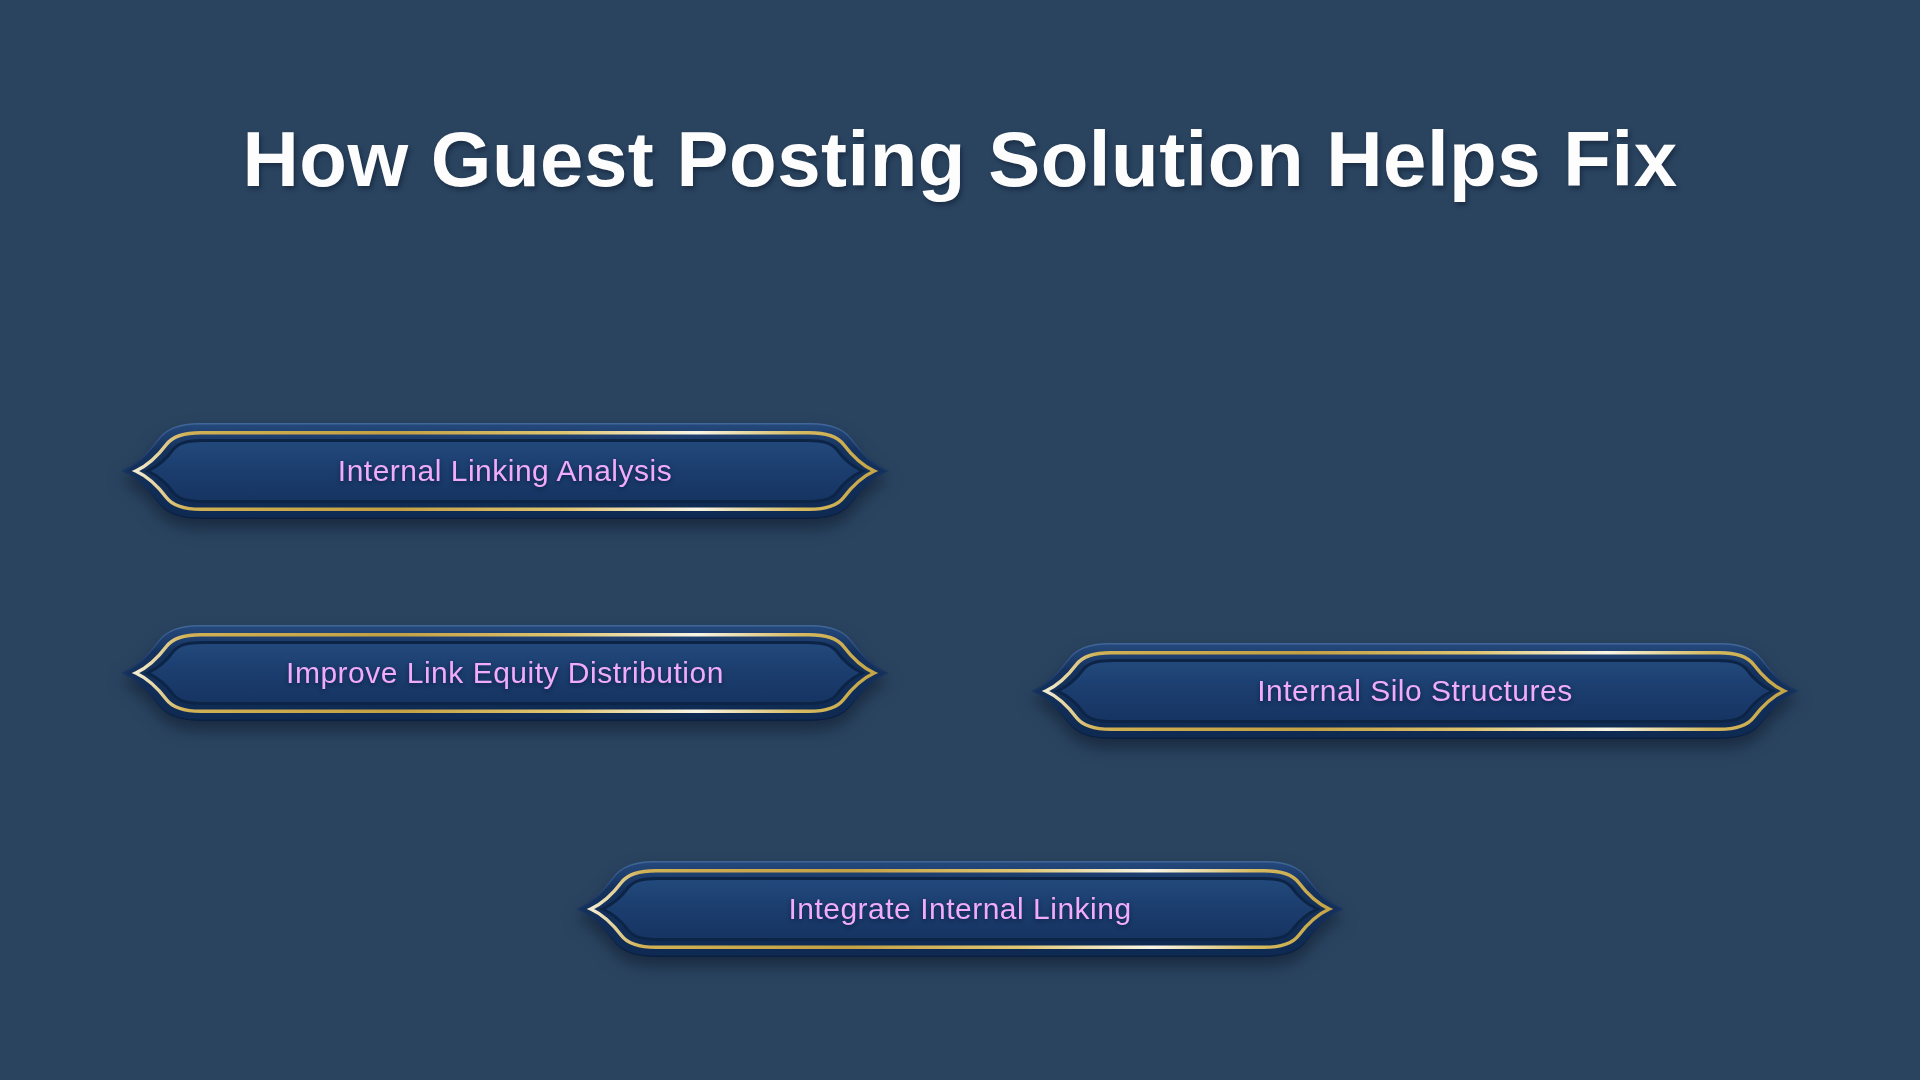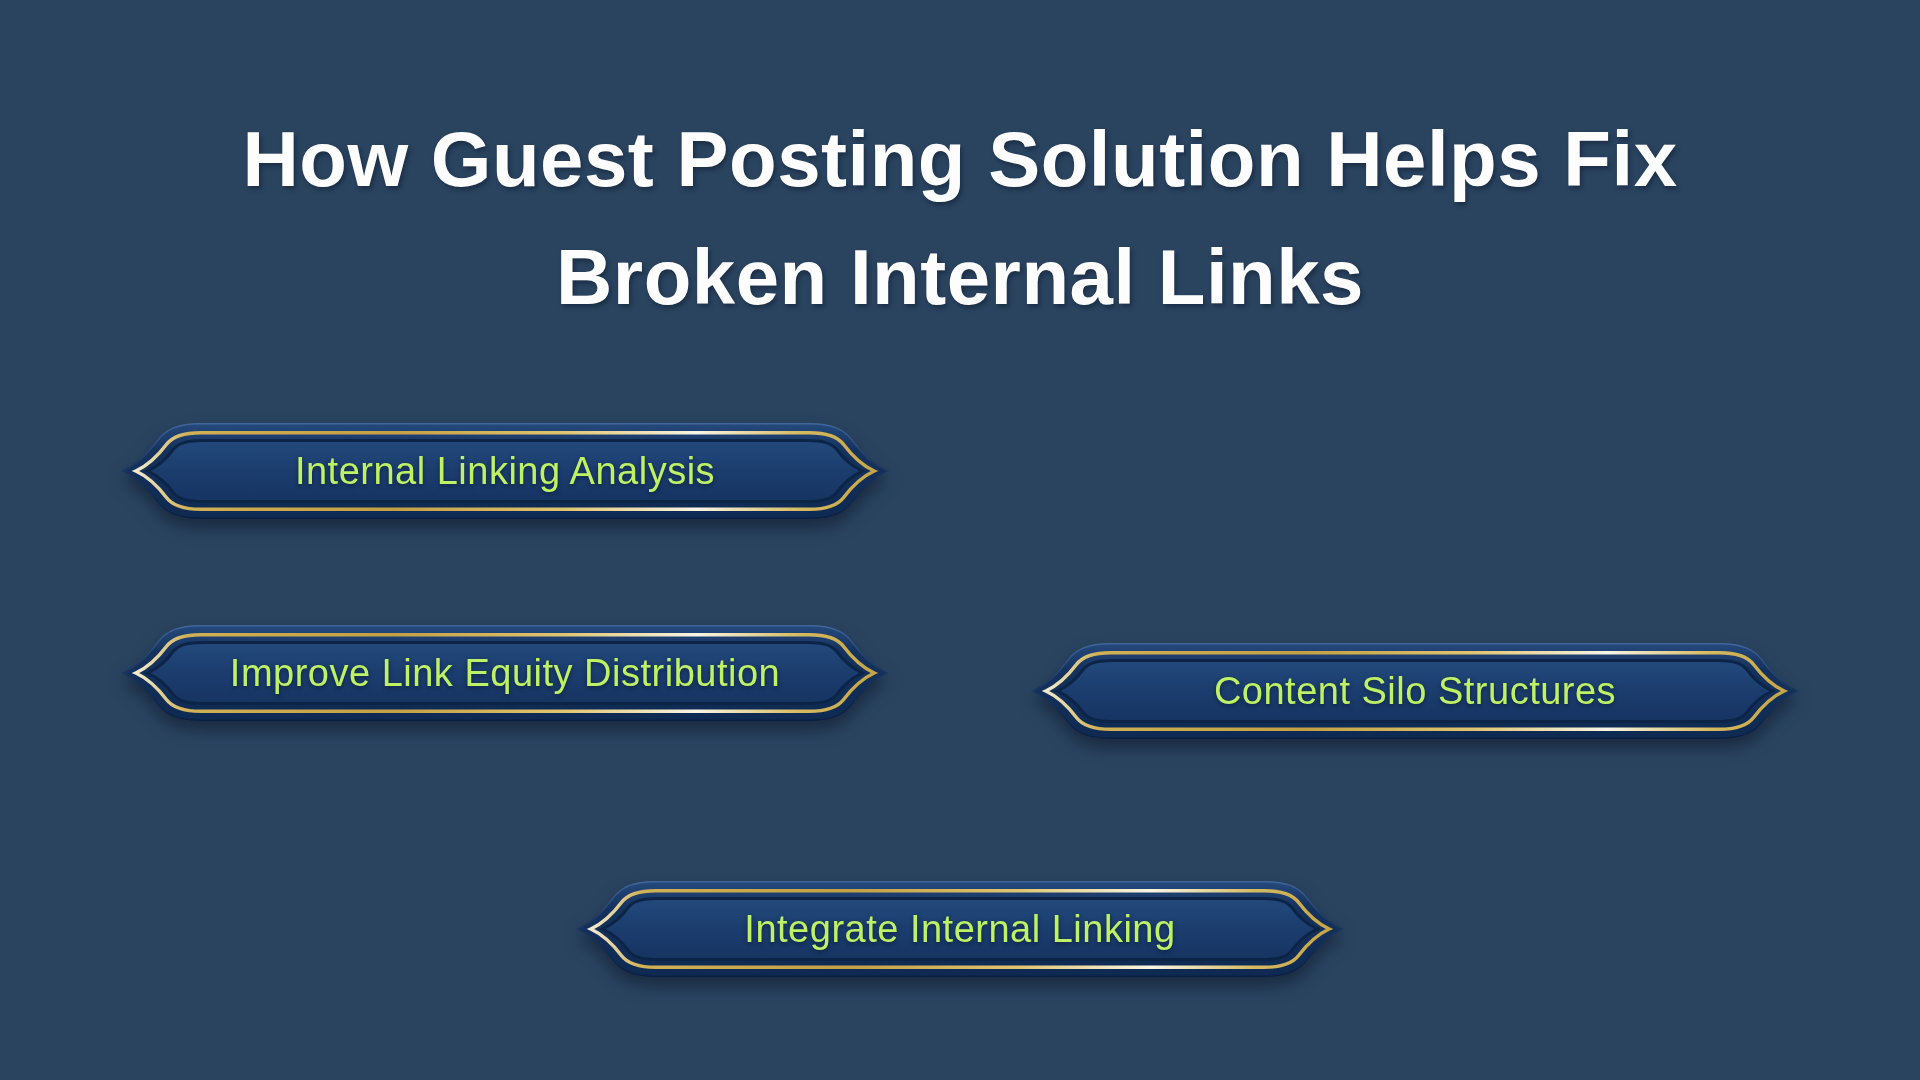--- a/index.html
+++ b/index.html
@@ -43,31 +43,31 @@
   }
   .badge .label {
     position: absolute;
     left: 0;
     top: 0;
     right: 0;
     bottom: 0;
     display: flex;
     align-items: center;
     justify-content: center;
-    color: #bef264;
-    font-size: 38px;
+    color: #f0abfc;
+    font-size: 30px;
     letter-spacing: 0.5px;
     white-space: nowrap;
     text-shadow: 0 2px 4px rgba(6, 16, 36, 0.5);
   }
   .badge.b1 { left: 120px;  top: 416px; }
   .badge.b2 { left: 1030px; top: 416px; }
   .badge.b3 { left: 120px;  top: 618px; }
   .badge.b4 { left: 1030px; top: 636px; }
-  .badge.b5 { left: 575px;  top: 874px; }
+  .badge.b5 { left: 575px;  top: 854px; }
   .defs-holder {
     position: absolute;
     width: 0;
     height: 0;
     overflow: hidden;
   }
 </style>
 </head>
 <body>
 
@@ -102,21 +102,20 @@
       <g id="plaque-shape">
         <path fill="url(#outerGrad)" stroke="url(#rimGrad)" stroke-width="1.5" d="M 3 56 C 20 48, 29 37, 39 24 C 47 13, 60 8, 80 8 L 700 8 C 720 8, 733 13, 741 24 C 751 37, 760 48, 777 56 C 760 64, 751 75, 741 88 C 733 99, 720 104, 700 104 L 80 104 C 60 104, 47 99, 39 88 C 29 75, 20 64, 3 56 Z"></path>
         <path fill="none" stroke="url(#goldGrad)" stroke-width="3.5" d="M 16 56 C 29 50, 38 41, 47 29 C 53 21, 64 17, 82 17 L 698 17 C 716 17, 727 21, 733 29 C 742 41, 751 50, 764 56 C 751 62, 742 71, 733 83 C 727 91, 716 95, 698 95 L 82 95 C 64 95, 53 91, 47 83 C 38 71, 29 62, 16 56 Z"></path>
         <path fill="url(#innerGrad)" stroke="#0c2446" stroke-width="3" d="M 28 56 C 39 51, 47 44, 54 34 C 60 27, 69 25, 84 25 L 696 25 C 711 25, 720 27, 726 34 C 733 44, 741 51, 752 56 C 741 61, 733 68, 726 78 C 720 85, 711 87, 696 87 L 84 87 C 69 87, 60 85, 54 78 C 47 68, 39 61, 28 56 Z"></path>
       </g>
     </defs>
   </svg>
 
   <div class="title">
     <div>How Guest Posting Solution Helps Fix</div>
-    <div>Broken Internal Links</div>
   </div>
 
   <div class="badge b1">
     <svg class="plaque" viewBox="0 0 780 112" preserveAspectRatio="none">
         <use href="#plaque-shape"></use>
       </svg>
     <span class="label">Internal Linking Analysis</span>
   </div>
 
 
@@ -124,21 +123,21 @@
     <svg class="plaque" viewBox="0 0 780 112" preserveAspectRatio="none">
         <use href="#plaque-shape"></use>
       </svg>
     <span class="label">Improve Link Equity Distribution</span>
   </div>
 
   <div class="badge b4">
     <svg class="plaque" viewBox="0 0 780 112" preserveAspectRatio="none">
         <use href="#plaque-shape"></use>
       </svg>
-    <span class="label">Content Silo Structures</span>
+    <span class="label">Internal Silo Structures</span>
   </div>
 
   <div class="badge b5">
     <svg class="plaque" viewBox="0 0 780 112" preserveAspectRatio="none">
         <use href="#plaque-shape"></use>
       </svg>
     <span class="label">Integrate Internal Linking</span>
   </div>
 
 </div>

